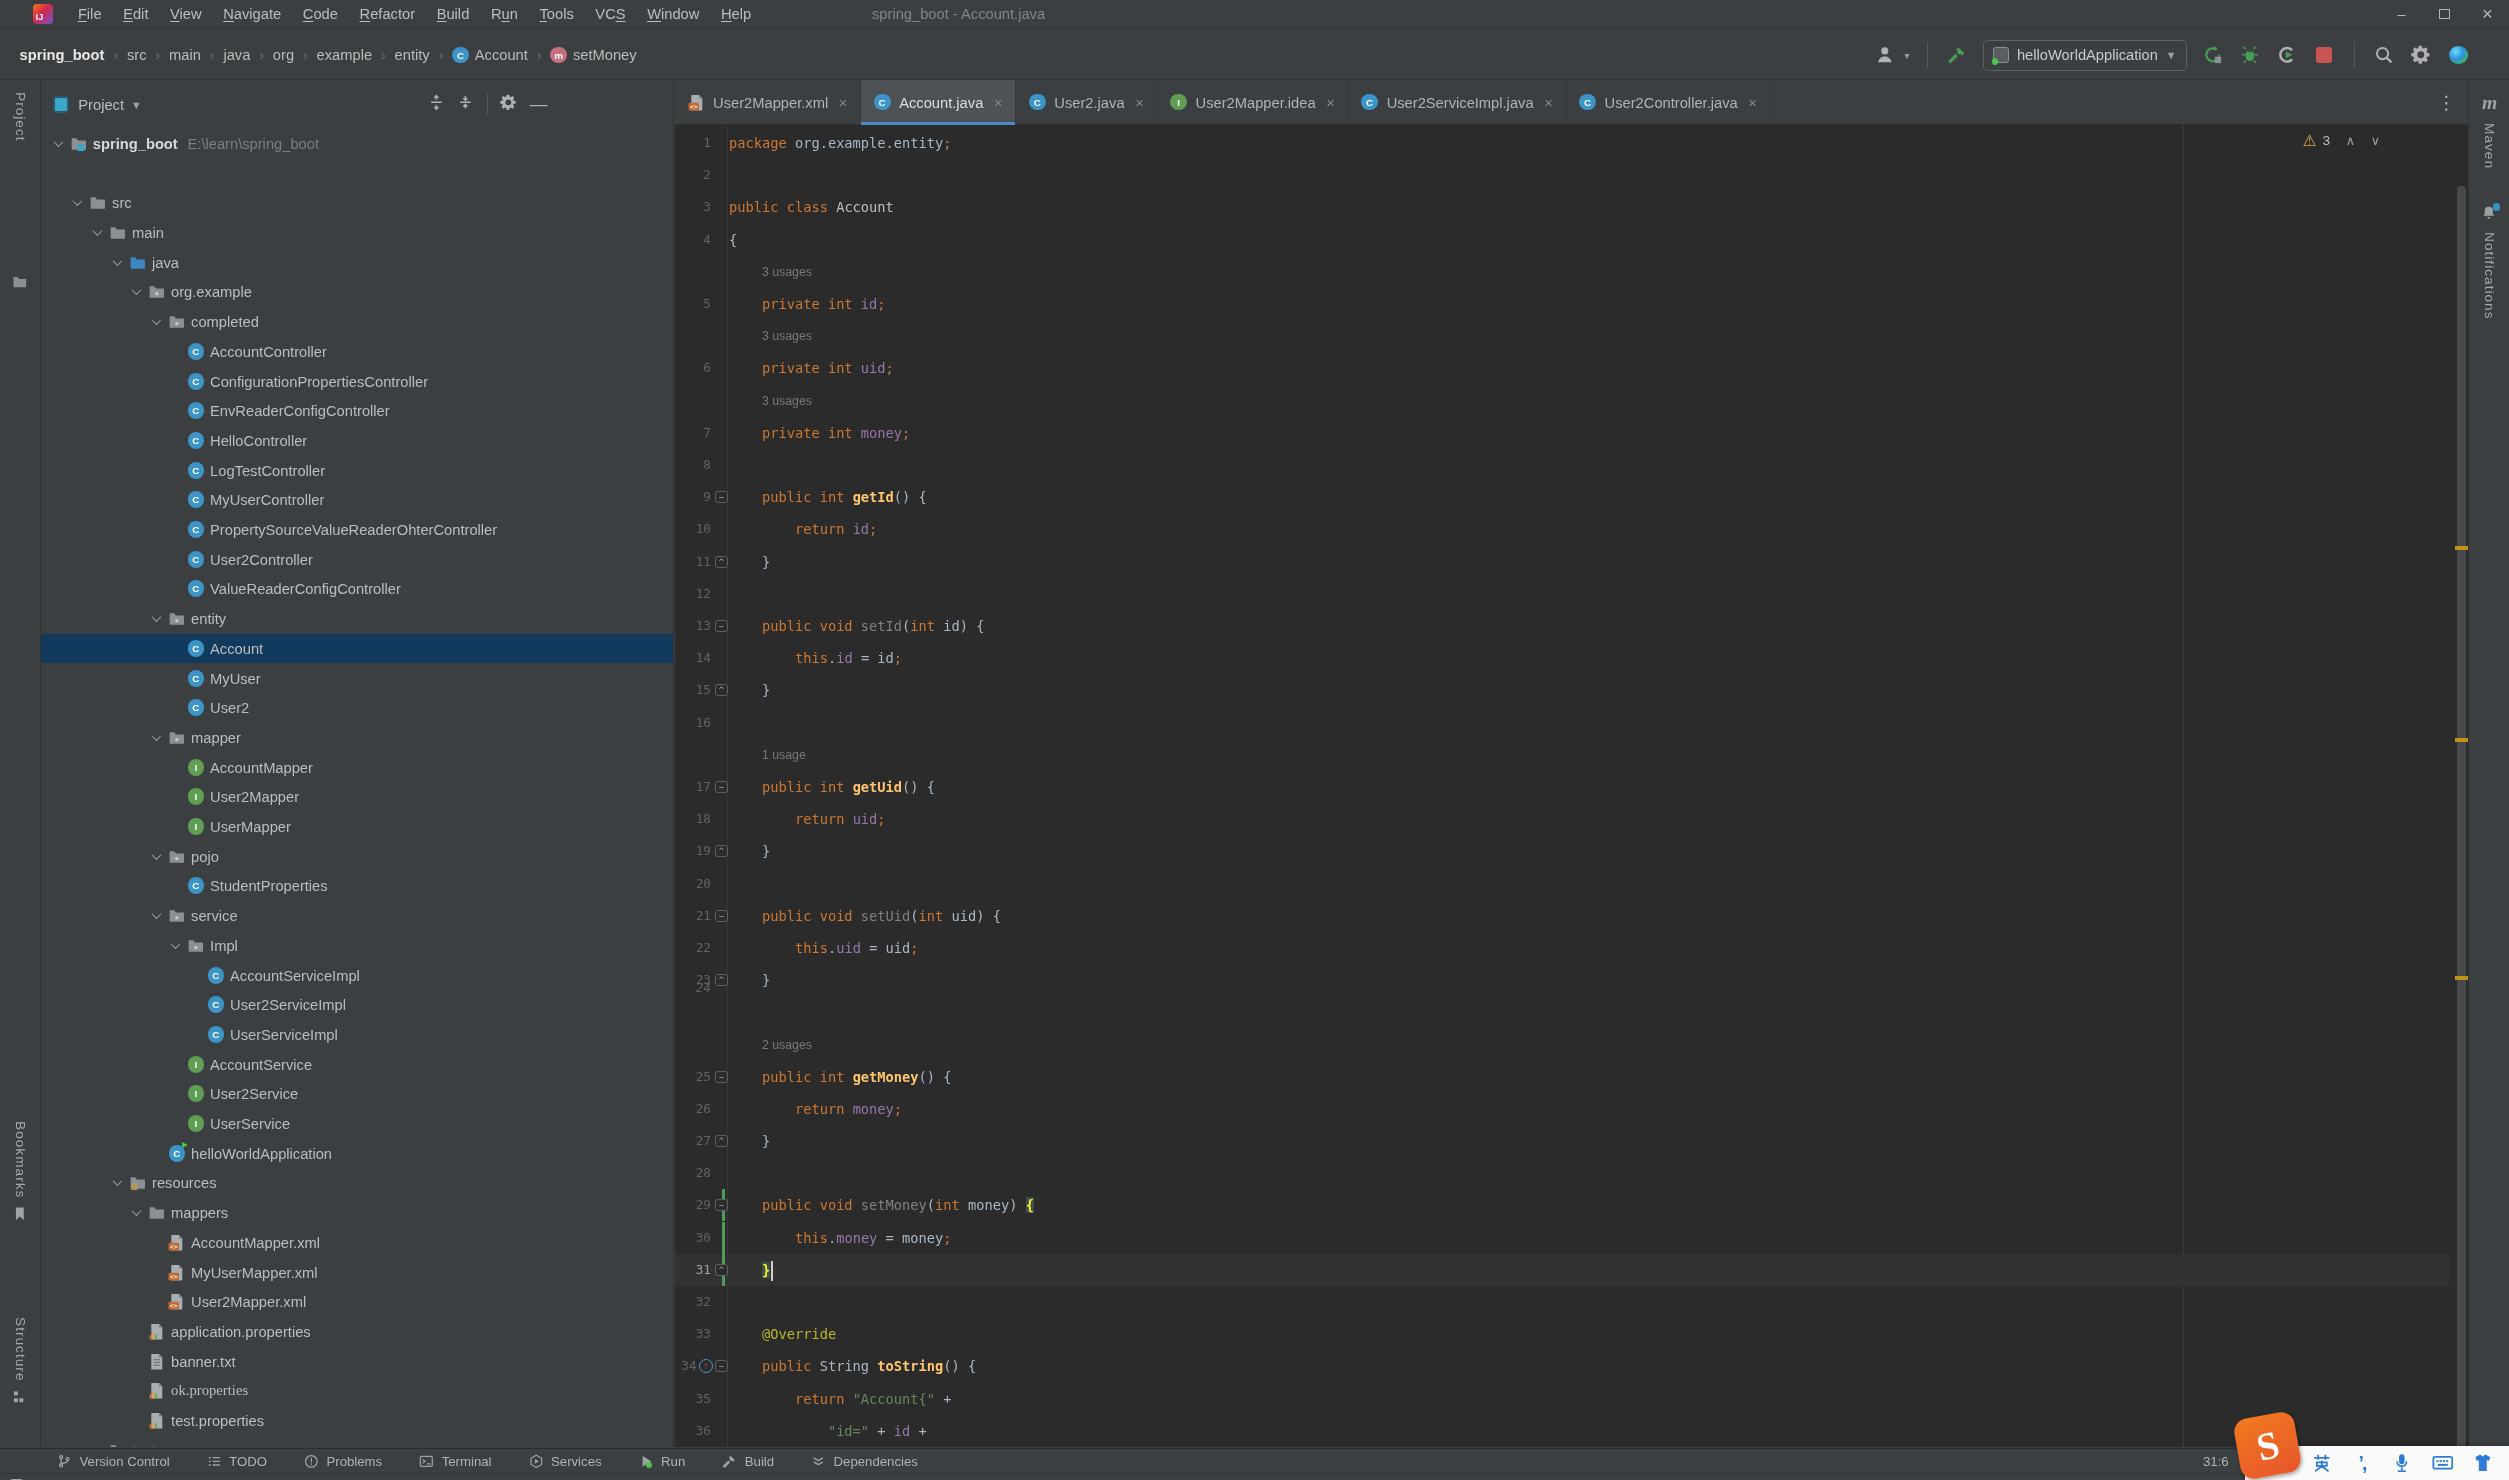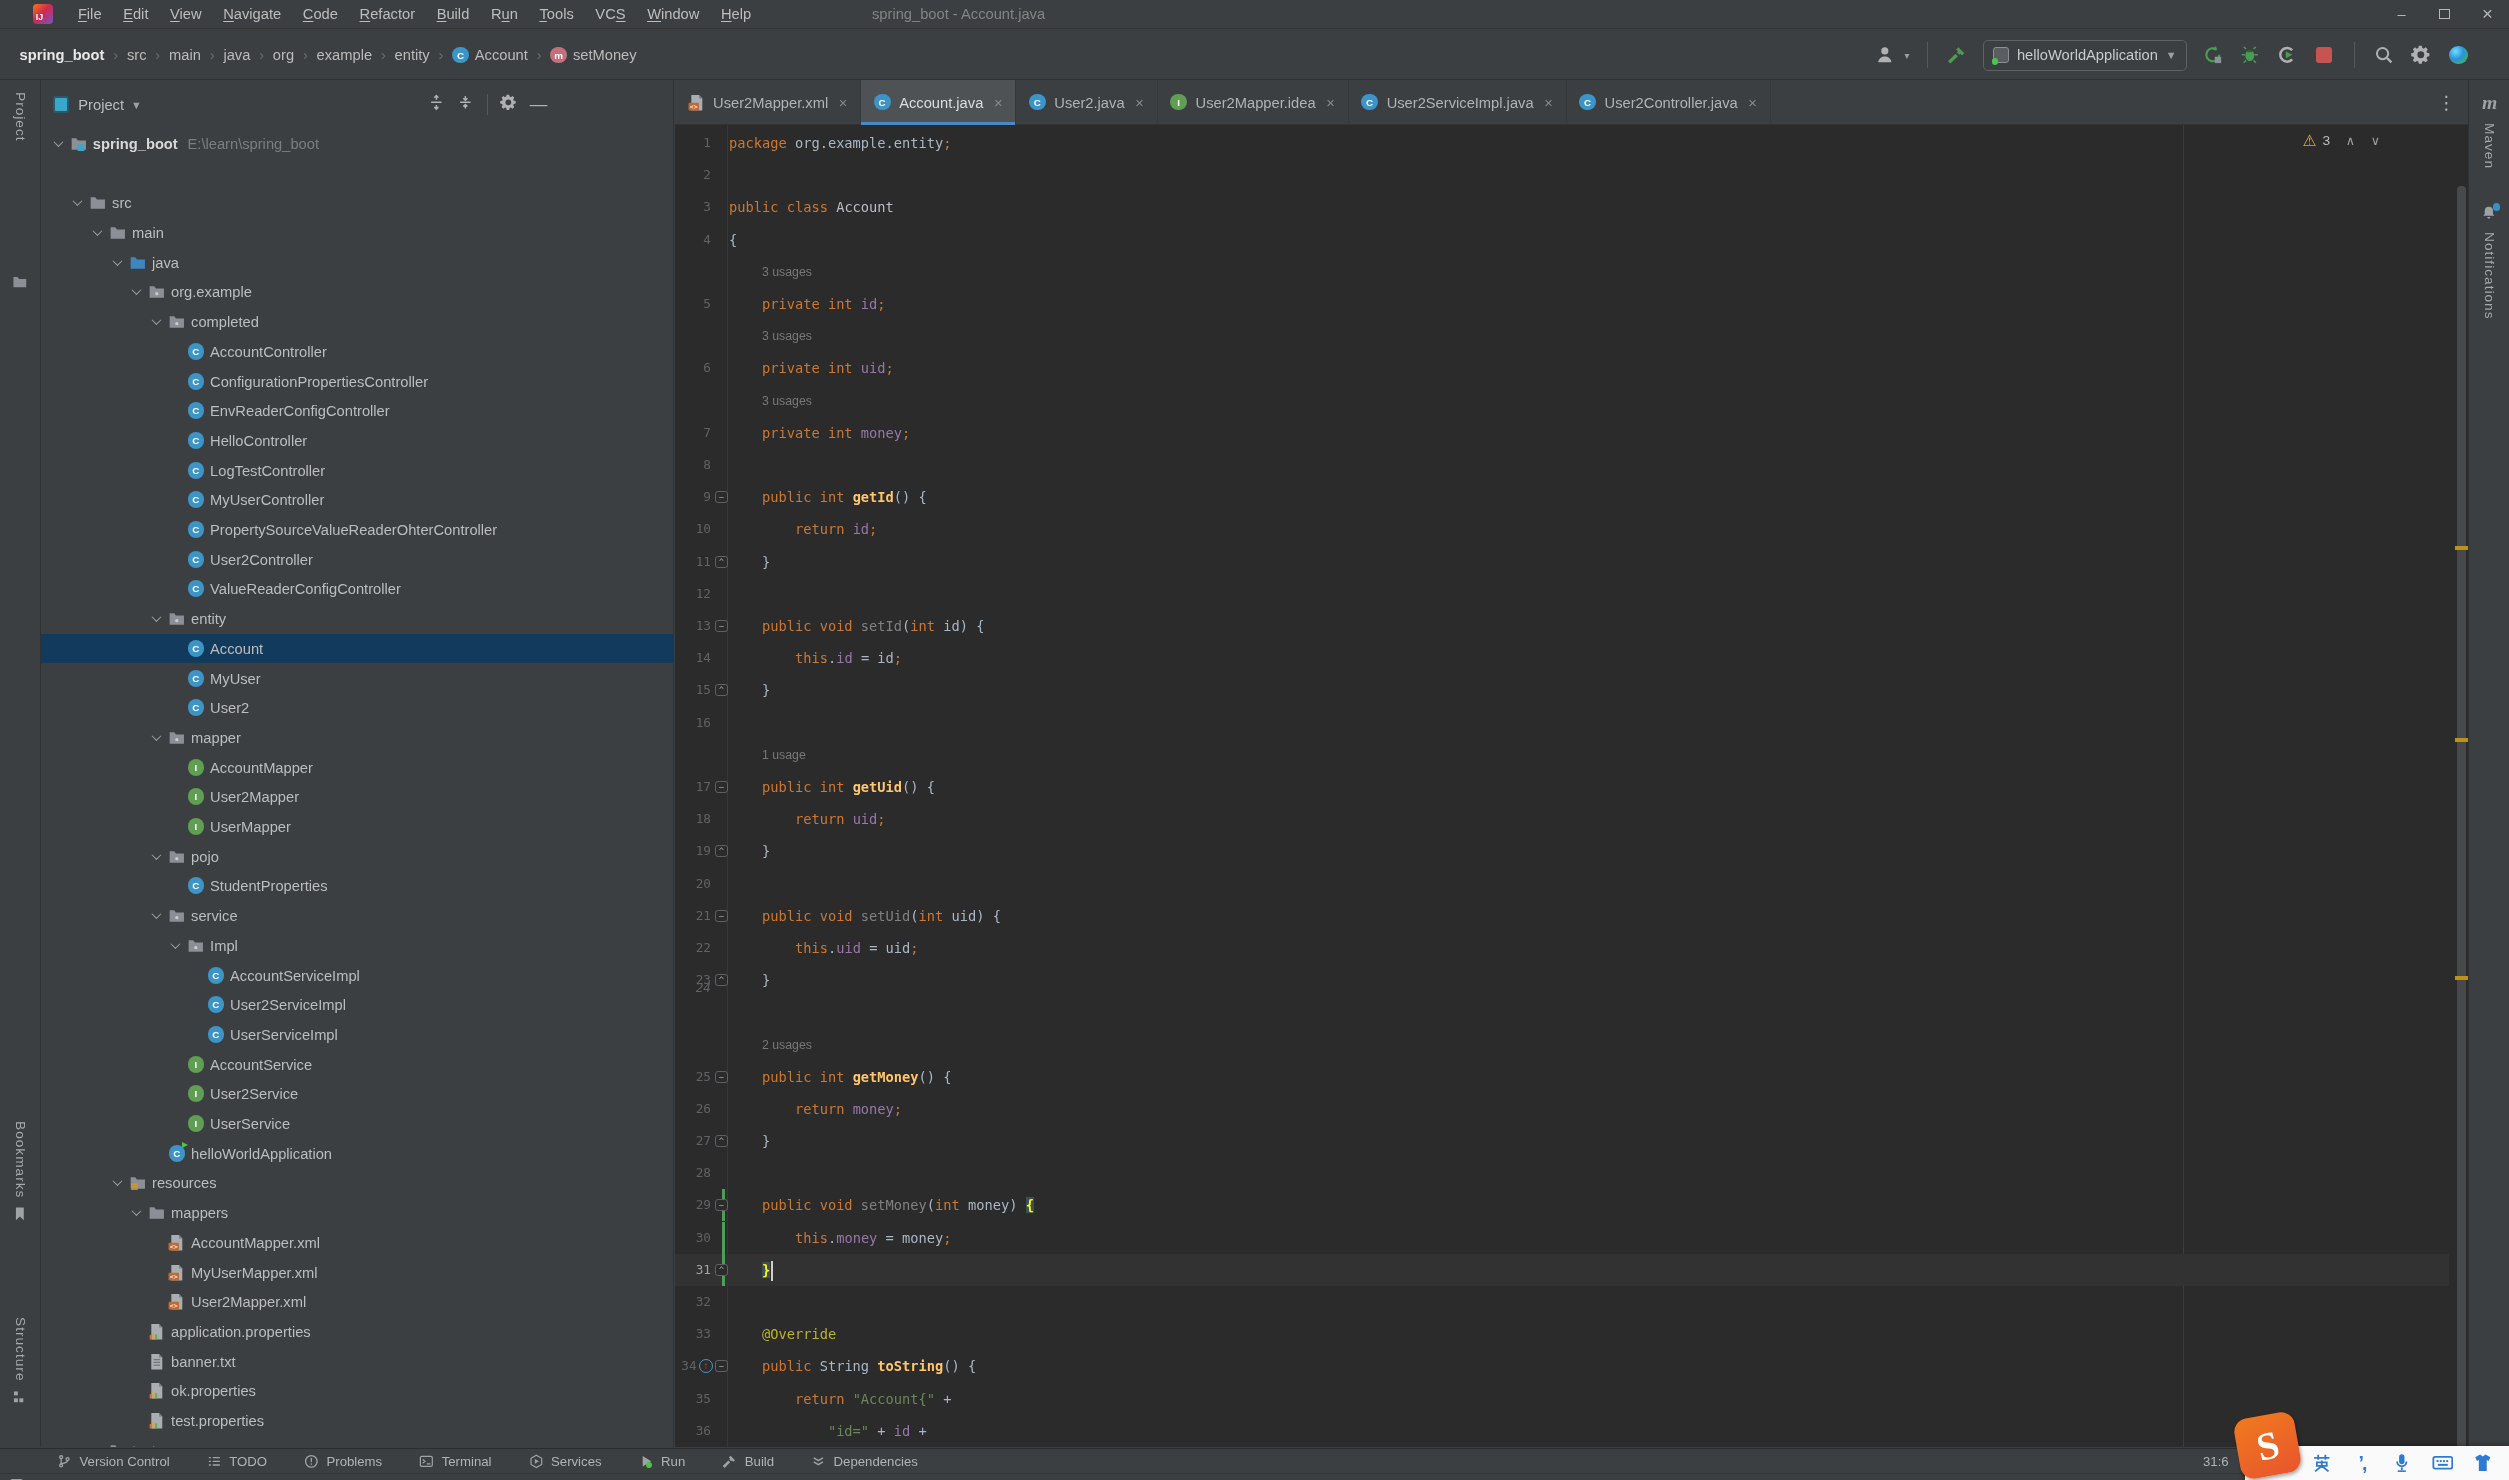--- a/index.html
+++ b/index.html
@@ -721,21 +721,21 @@
               <path d="M10 1l3 3h-3z" fill="#7c8185"></path>
               <g fill="#6e7478">
                 <rect x="5" y="5.5" width="6" height="1.1"></rect>
                 <rect x="5" y="8" width="6" height="1.1"></rect>
                 <rect x="5" y="10.5" width="6" height="1.1"></rect>
               </g>
             </svg>
           </span>
           <span class="tlabel">banner.txt</span>
         </div>
-        <div class="trow" style="top: 1247px; padding-left: 88px;">
+        <div class="trow" style="top: 1247px; padding-left: 88px; font-family: Liberation Serif, serif;">
           <span class="chev"></span>
           <span class="ticon">
             <svg viewBox="0 0 16 16">
               <path d="M3 1h7l3 3v11H3z" fill="#a9aeb2"></path>
               <path d="M10 1l3 3h-3z" fill="#7c8185"></path>
               <rect x="1.5" y="11" width="1.8" height="4" fill="#e0703c"></rect>
               <rect x="4" y="9.3" width="1.8" height="5.7" fill="#d9a343"></rect>
               <rect x="6.5" y="10.3" width="1.8" height="4.7" fill="#6ba85c"></rect>
             </svg>
           </span>

